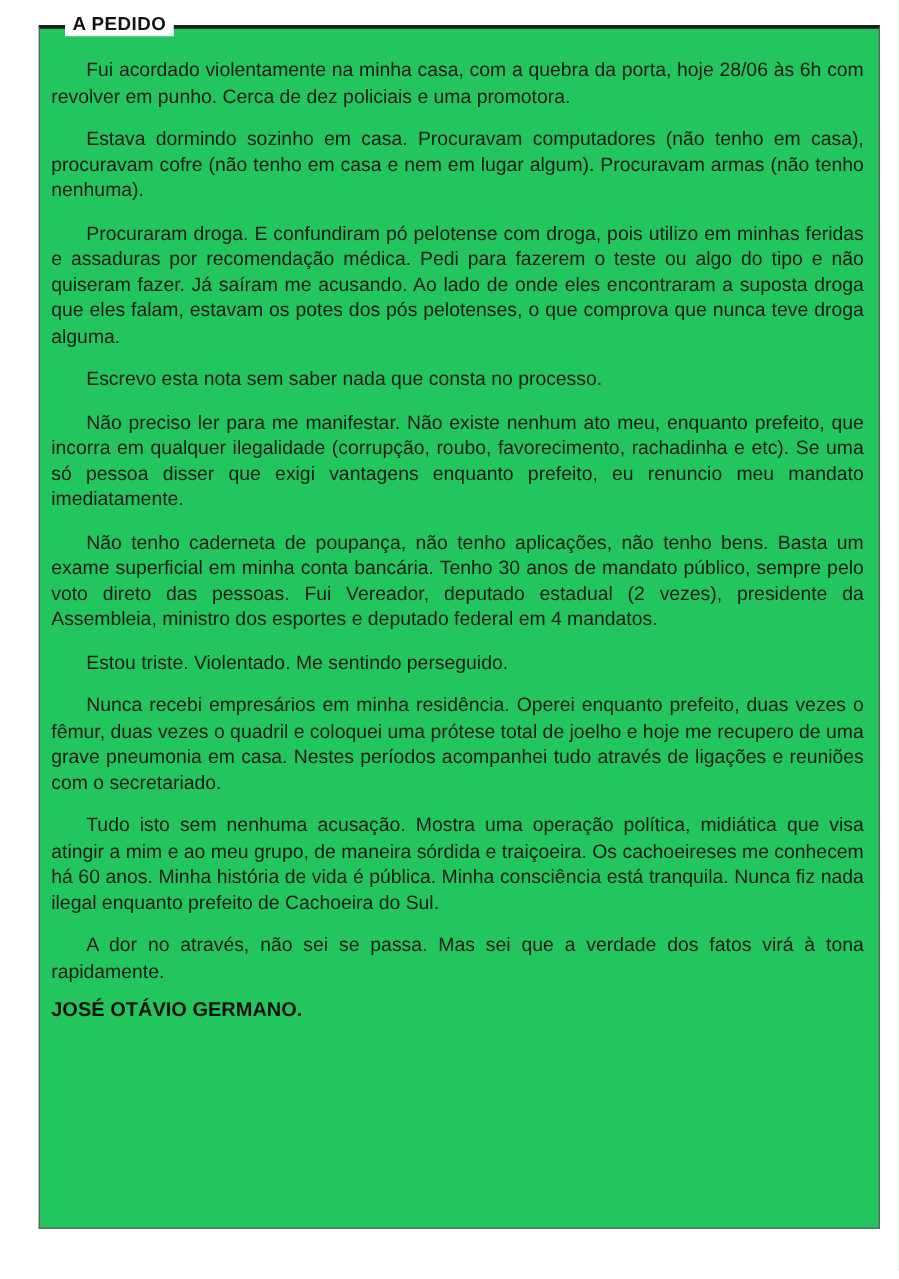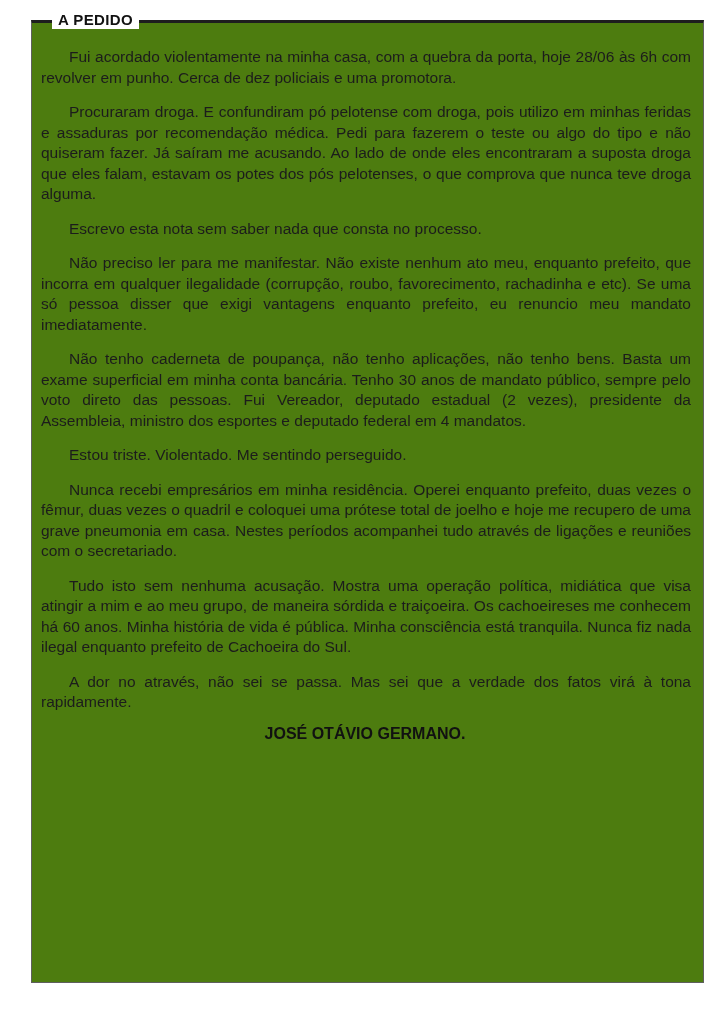--- a/index.html
+++ b/index.html
@@ -20,21 +20,21 @@
     padding: 20px 15px 38px 31px;
     background: #ffffff;
   }
   .frame {
     position: relative;
     box-sizing: border-box;
     width: 673px;
     height: 963px;
     border: 1px solid #5f5f5f;
     border-top: 3px solid #1e1e1e;
-    background: #4d7c0f;
+    background: #22c55e;
     padding: 24px 12px 8px 9px;
   }
   .kicker {
     position: absolute;
     top: -12px;
     left: 20px;
     background: #ffffff;
     padding: 0 6px;
     font-size: 15px;
     font-weight: bold;
@@ -55,36 +55,37 @@
   .body-text p.para {
     margin: 0 0 14px 0;
     font-size: 15.5px;
     line-height: 20.5px;
     text-align: justify;
     text-indent: 28px;
     color: #1c1c1c;
   }
   .signature {
     margin: -2px 2px 0 0;
-    text-align: center;
+    text-align: left;
     font-size: 16px;
     font-weight: bold;
     color: #111111;
   }
 </style>
 </head>
 <body>
 
 <div class="page">
   <div class="frame">
     <span class="kicker">A PEDIDO</span>
 
 
     <div class="body-text">
       <p class="para">Fui acordado violentamente na minha casa, com a quebra da porta, hoje 28/06 às 6h com revolver em punho. Cerca de dez policiais e uma promotora.</p>
+      <p class="para">Estava dormindo sozinho em casa. Procuravam computadores (não tenho em casa), procuravam cofre (não tenho em casa e nem em lugar algum). Procuravam armas (não tenho nenhuma).</p>
       <p class="para">Procuraram droga. E confundiram pó pelotense com droga, pois utilizo em minhas feridas e assaduras por recomendação médica. Pedi para fazerem o teste ou algo do tipo e não quiseram fazer. Já saíram me acusando. Ao lado de onde eles encontraram a suposta droga que eles falam, estavam os potes dos pós pelotenses, o que comprova que nunca teve droga alguma.</p>
       <p class="para">Escrevo esta nota sem saber nada que consta no processo.</p>
       <p class="para">Não preciso ler para me manifestar. Não existe nenhum ato meu, enquanto prefeito, que incorra em qualquer ilegalidade (corrupção, roubo, favorecimento, rachadinha e etc). Se uma só pessoa disser que exigi vantagens enquanto prefeito, eu renuncio meu mandato imediatamente.</p>
       <p class="para">Não tenho caderneta de poupança, não tenho aplicações, não tenho bens. Basta um exame superficial em minha conta bancária. Tenho 30 anos de mandato público, sempre pelo voto direto das pessoas. Fui Vereador, deputado estadual (2 vezes), presidente da Assembleia, ministro dos esportes e deputado federal em 4 mandatos.</p>
       <p class="para">Estou triste. Violentado. Me sentindo perseguido.</p>
       <p class="para">Nunca recebi empresários em minha residência. Operei enquanto prefeito, duas vezes o fêmur, duas vezes o quadril e coloquei uma prótese total de joelho e hoje me recupero de uma grave pneumonia em casa. Nestes períodos acompanhei tudo através de ligações e reuniões com o secretariado.</p>
       <p class="para">Tudo isto sem nenhuma acusação. Mostra uma operação política, midiática que visa atingir a mim e ao meu grupo, de maneira sórdida e traiçoeira. Os cachoeireses me conhecem há 60 anos. Minha história de vida é pública. Minha consciência está tranquila. Nunca fiz nada ilegal enquanto prefeito de Cachoeira do Sul.</p>
       <p class="para">A dor no através, não sei se passa. Mas sei que a verdade dos fatos virá à tona rapidamente.</p>
     </div>
 

